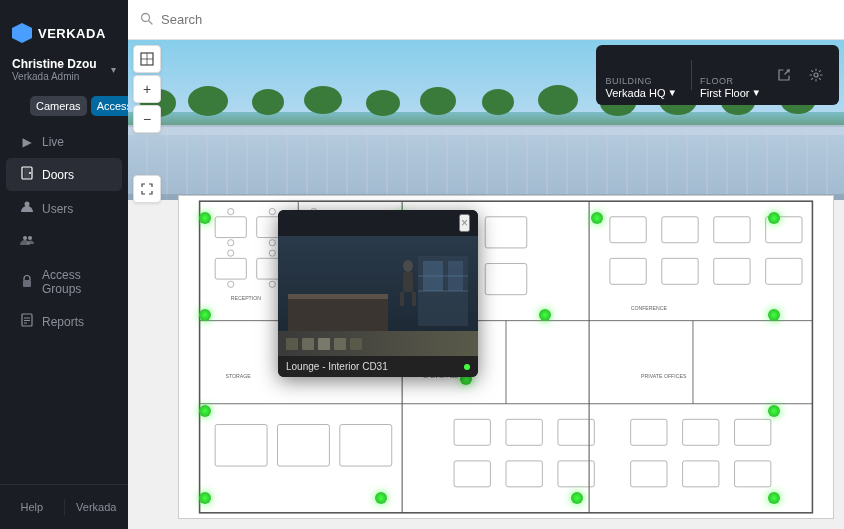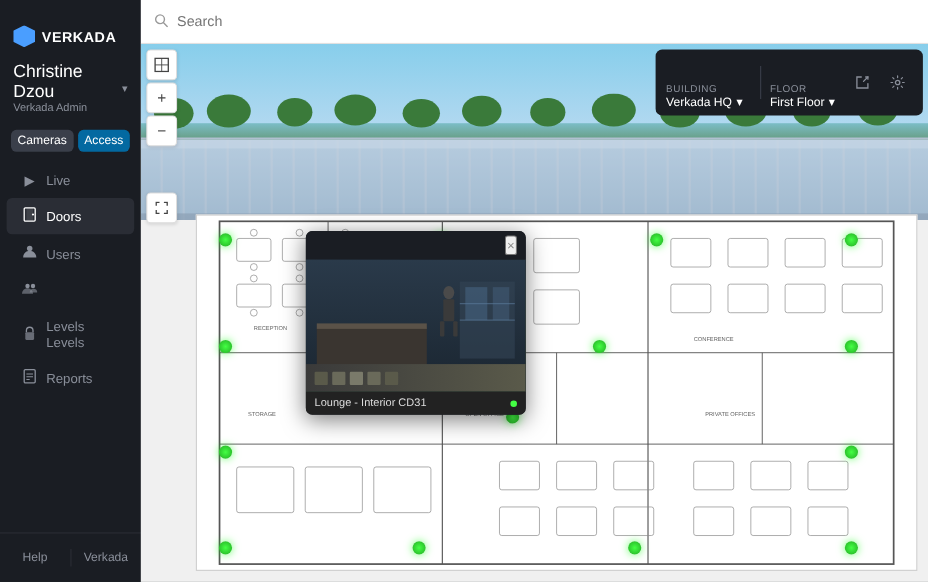--- a/index.html
+++ b/index.html
@@ -35,28 +35,29 @@
       letter-spacing: 0.5px;
     }
 
     .sidebar-user {
       padding: 6px 12px 10px;
       display: flex;
       align-items: center;
       justify-content: space-between;
     }
     .sidebar-user-info { display: flex; flex-direction: column; }
-    .sidebar-user-name { font-size: 16px; font-weight: 400; color: #fff; }
+    .sidebar-user-name { font-size: 12px; font-weight: 700; color: #fff; }
     .sidebar-user-role { font-size: 10px; color: #8a8f9a; }
     .chevron-down { color: #8a8f9a; font-size: 10px; }
 
     .sidebar-tabs {
       display: flex;
       padding: 4px 10px 10px;
       gap: 4px;
+      margin-left: 20px;
     }
     .sidebar-tab {
       flex: 1;
       padding: 4px 6px;
       border-radius: 5px;
       font-size: 11px;
       font-weight: 500;
       text-align: center;
       cursor: pointer;
       border: none;
@@ -354,21 +355,21 @@
         </svg>
       </span>
     </div>
     <div class="nav-item">
       <span class="nav-icon">
         <svg width="14" height="14" viewBox="0 0 14 14" fill="currentColor">
           <rect x="3" y="6" width="8" height="7" rx="1" fill="currentColor" opacity="0.7"></rect>
           <path d="M4 6V4.5a3 3 0 016 0V6" fill="none" stroke="currentColor" stroke-width="1.2"></path>
         </svg>
       </span>
-      <span>Levels Levels</span>
+      <span>Access Groups</span>
     </div>
     <div class="nav-item">
       <span class="nav-icon">
         <svg width="14" height="14" viewBox="0 0 14 14" fill="currentColor">
           <rect x="2" y="1" width="10" height="12" rx="1" fill="none" stroke="currentColor" stroke-width="1.2"></rect>
           <line x1="4" y1="5" x2="10" y2="5" stroke="currentColor" stroke-width="1"></line>
           <line x1="4" y1="7.5" x2="10" y2="7.5" stroke="currentColor" stroke-width="1"></line>
           <line x1="4" y1="10" x2="7" y2="10" stroke="currentColor" stroke-width="1"></line>
         </svg>
       </span>

